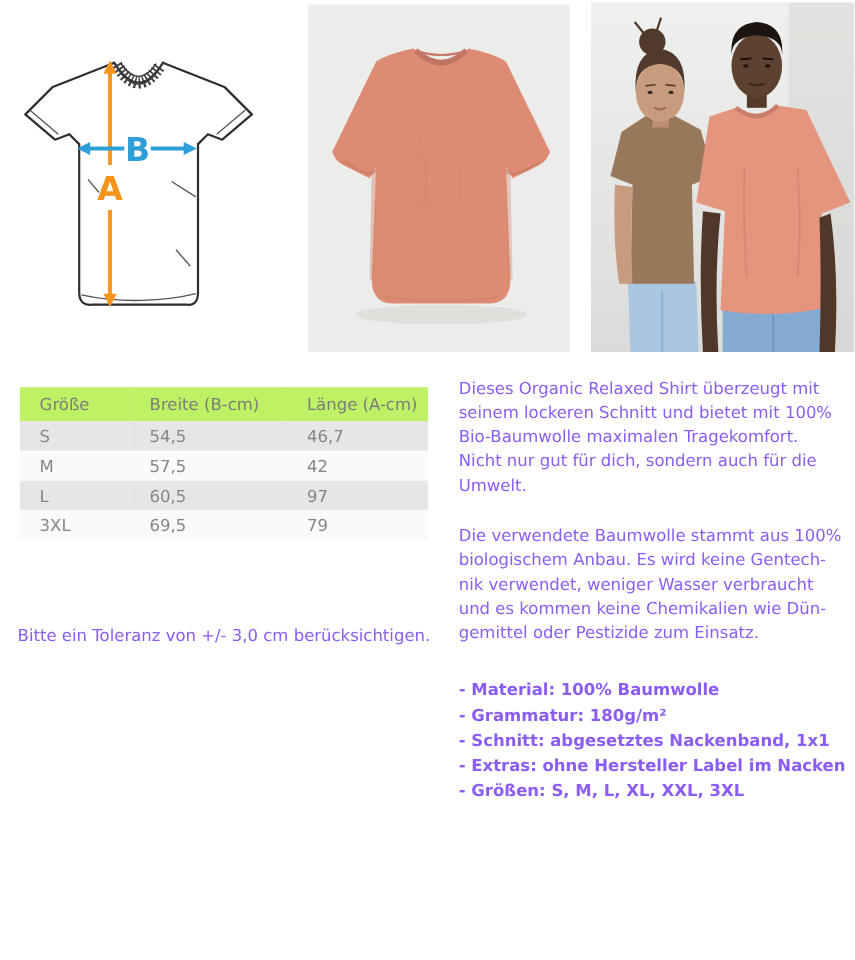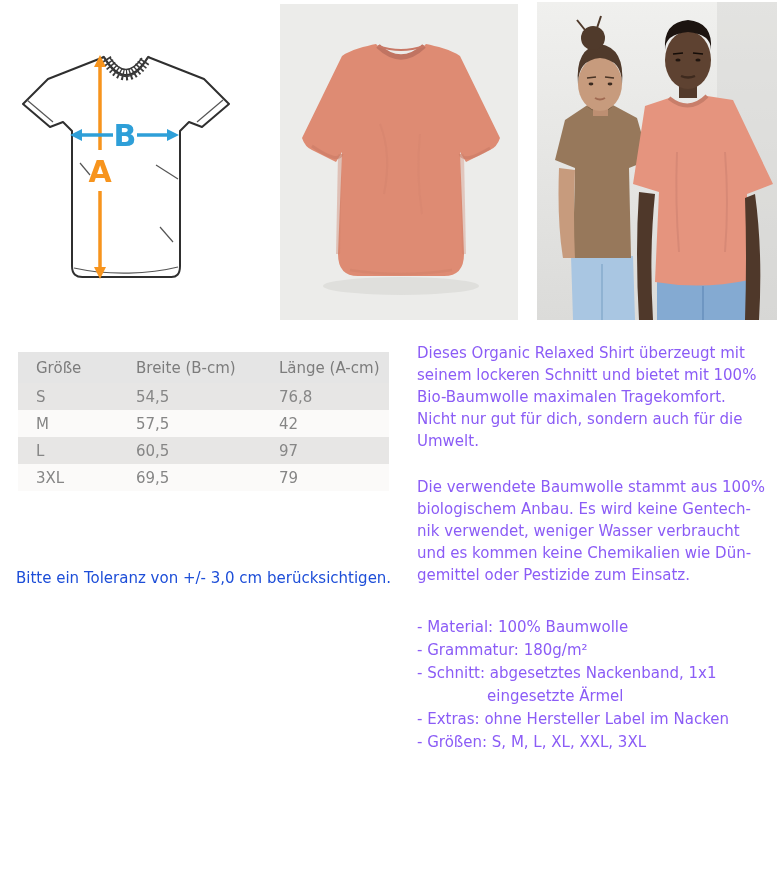--- a/index.html
+++ b/index.html
@@ -14,39 +14,39 @@
   .product-photo{left:280px;top:4px;width:238px;height:316px;}
   .models-photo{left:537px;top:2px;width:240px;height:318px;}
 
   
   .size-table{
     left:18px;top:352px;width:371px;
     border-collapse:collapse;table-layout:fixed;
     font-size:15px;color:#868686;
   }
   .size-table th{
-    background:#e5e5e5;color:#7c7c7c;font-weight:normal;text-align:left;
+    background:#bef264;color:#7c7c7c;font-weight:normal;text-align:left;
     height:31px;padding:0 0 0 18px;
   }
   .size-table td{height:27px;padding:0 0 0 18px;background:#fbfaf9;}
   .size-table tr.stripe td{background:#e7e6e5;}
 
   .tolerance{
     left:16px;top:569px;width:400px;
-    font-size:15px;color:#1d4ed8;
+    font-size:15px;color:#8b5cf6;
   }
 
   
   .description{
     left:417px;top:342px;width:354px;
     font-size:15px;line-height:22px;color:#8b5cf6;
   }
   .description p{margin:0 0 24px 0;white-space:pre-line;}
   .description p.p2{margin-bottom:30px;}
-  .bullet-line{line-height:23px;white-space:pre;}
+  .bullet-line{line-height:23px;white-space:pre;font-weight:bold;}
   .bullet-line.indent{padding-left:70px;}
 </style>
 </head>
 <body>
 
 <div class="page">
 
   <svg class="abs diagram" viewBox="0 0 230 250">
     <g stroke="#2f2f2f" stroke-width="2" fill="#ffffff" stroke-linejoin="round">
       <path d="M94 12 L38 34 L13 59 L40 82 L53 77 L62 86 L62 221 Q62 233 74 232 L160 232 Q170 233 170 221 L170 86 L179 77 L192 82 L219 59 L194 34 L138 12 Q116 48 94 12 Z"></path>
@@ -161,21 +161,21 @@
       <tr>
         <th>Größe</th>
         <th>Breite (B-cm)</th>
         <th>Länge (A-cm)</th>
       </tr>
     </thead>
     <tbody>
       <tr class="stripe">
         <td>S</td>
         <td>54,5</td>
-        <td>76,8</td>
+        <td>46,7</td>
       </tr>
       <tr>
         <td>M</td>
         <td>57,5</td>
         <td>42</td>
       </tr>
       <tr class="stripe">
         <td>L</td>
         <td>60,5</td>
         <td>97</td>
@@ -198,19 +198,18 @@
 Umwelt.</p>
     <p class="p2">Die verwendete Baumwolle stammt aus 100%
 biologischem Anbau. Es wird keine Gentech-
 nik verwendet, weniger Wasser verbraucht
 und es kommen keine Chemikalien wie Dün-
 gemittel oder Pestizide zum Einsatz.</p>
     <div>
       <div class="bullet-line">- Material: 100% Baumwolle</div>
       <div class="bullet-line">- Grammatur: 180g/m²</div>
       <div class="bullet-line">- Schnitt: abgesetztes Nackenband, 1x1</div>
-      <div class="bullet-line indent">eingesetzte Ärmel</div>
       <div class="bullet-line">- Extras: ohne Hersteller Label im Nacken</div>
       <div class="bullet-line">- Größen: S, M, L, XL, XXL, 3XL</div>
     </div>
   </div>
 
 </div>
 
 </body></html>

